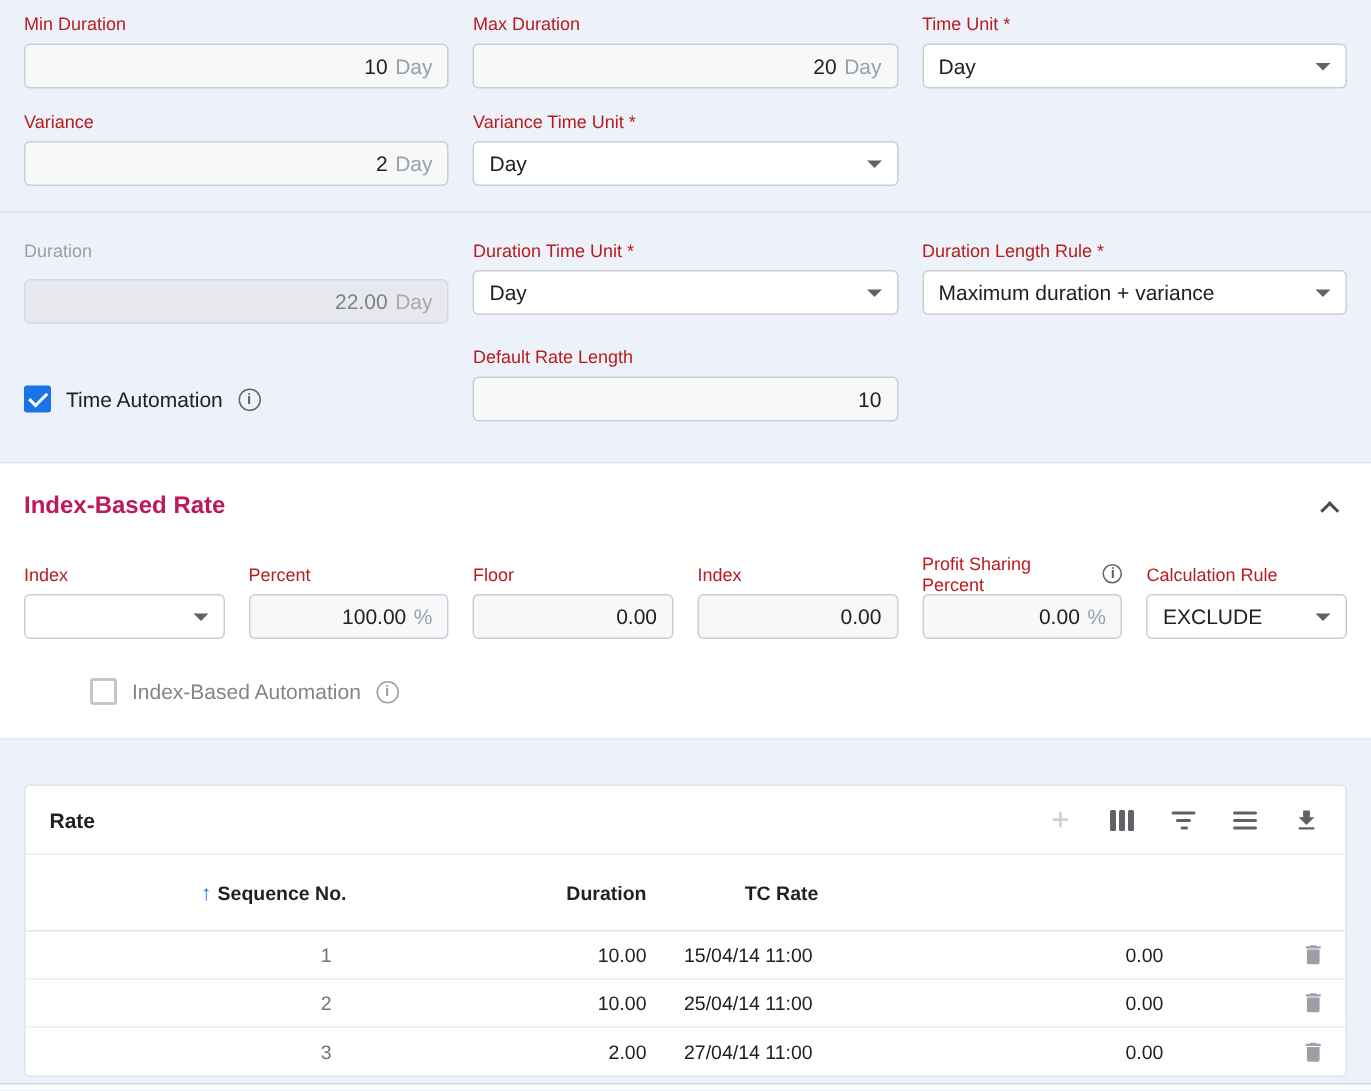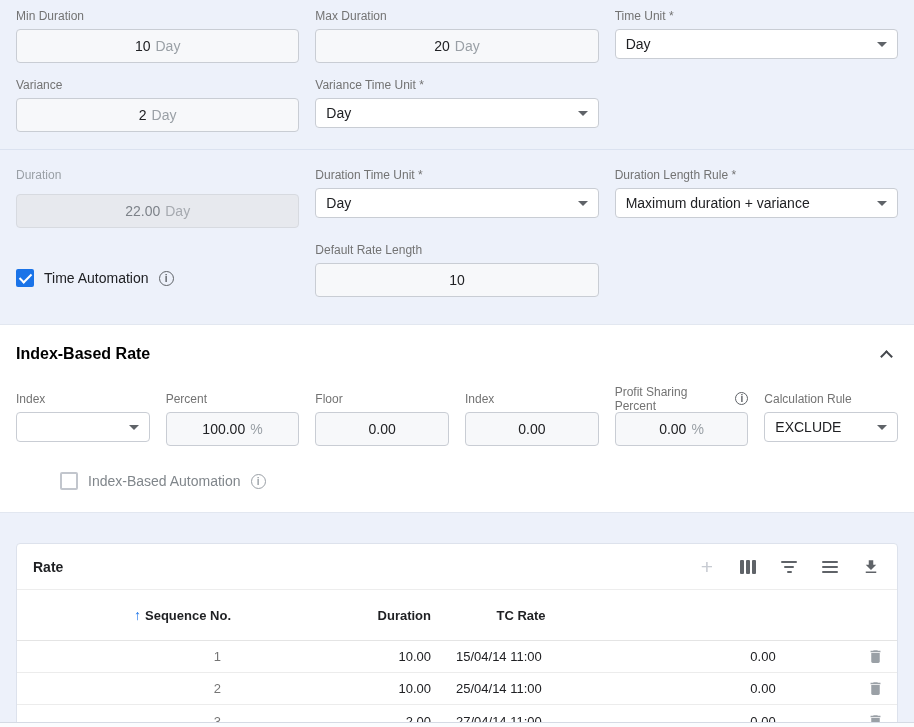--- a/index.html
+++ b/index.html
@@ -1,25 +1,25 @@
 <!DOCTYPE html>
 <html><head>
 <meta charset="utf-8">
 <style>
   * { box-sizing: border-box; margin: 0; padding: 0; }
   html,body { background:#edf1fa; }
   body { font-family: "Liberation Sans", sans-serif; color:#202124; }
   .page { width:914px; height:727px; background:#edf1fa; position:relative; overflow:hidden; }
 
   
-  .flabel { display:flex; align-items:center; gap:5px; font-size:12px; color:#737373; margin-bottom:6px; height:15px; }
+  .flabel { display:flex; align-items:center; gap:5px; font-size:12px; color:#b91c1c; margin-bottom:6px; height:15px; }
   .fieldbox {
     height:30px; border:1px solid #c9cdd4; border-radius:4px; background:#f7f8fa;
-    display:flex; align-items:center; justify-content:center;
-    padding:16px 10px; font-size:14px; color:#202124;
+    display:flex; align-items:center; justify-content:flex-end;
+    padding:4px 10px; font-size:14px; color:#202124;
   }
   .fieldbox .unit { color:#9aa0a6; margin-left:5px; }
   .fieldbox.disabled { background:#e7e9ee; border-color:#d7dae0; color:#7d8289;margin-top:12px; }
   .fieldbox.disabled .unit { color:#a6aab0; }
   .selectbox {
     height:30px; border:1px solid #c9cdd4; border-radius:4px; background:#fff;
     display:flex; align-items:center; justify-content:space-between;
     padding:0 10px; font-size:14px; color:#202124;
   }
   .caret-down { width:0; height:0; border-left:5px solid transparent; border-right:5px solid transparent; border-top:5px solid #5f6368; }
@@ -39,21 +39,21 @@
   .cb-label { font-size:14px; color:#202124; }
   .cb-label.dim { color:#80868b; }
   .info-icon { width:15px; height:15px; border:1.5px solid #5f6368; border-radius:50%; position:relative; flex:0 0 auto; }
   .info-icon::after { content:"i"; position:absolute; left:0; right:0; top:0; bottom:0; display:flex; align-items:center; justify-content:center; font-size:10px; color:#5f6368; font-weight:bold; }
   .info-icon.dim { border-color:#9aa0a6; }
   .info-icon.dim::after { color:#9aa0a6; }
 
   
   .index-section { margin-top:27px; background:#fff; border-top:1px solid #e2e7f0; border-bottom:1px solid #e2e7f0; padding:16px 16px 22px 16px; }
   .section-head { display:flex; align-items:center; justify-content:space-between; height:26px; }
-  .section-title { font-size:16px; font-weight:bold; color:#000000; }
+  .section-title { font-size:16px; font-weight:bold; color:#be185d; }
   .chev-btn { width:24px; height:24px; display:flex; align-items:center; justify-content:center; cursor:pointer; }
   .chev-up { width:9px; height:9px; border-left:2px solid #44474c; border-top:2px solid #44474c; transform:rotate(45deg); margin-top:4px; }
   .grid6 { display:grid; grid-template-columns:repeat(6, 1fr); column-gap:16px; margin-top:24px; }
   .idx-cb { margin-top:26px;padding-left:44px; }
 
   
   .card { margin:30px 16px 0 16px; background:#fff; border:1px solid #dde2ec; border-radius:4px; }
   .card-header { display:flex; align-items:center; justify-content:space-between; height:46px; padding:0 16px; border-bottom:1px solid #ededed; }
   .card-title { font-size:14px; font-weight:bold; color:#1f2023;text-align:right; }
   .toolbar { display:flex; align-items:center; gap:21px; }

